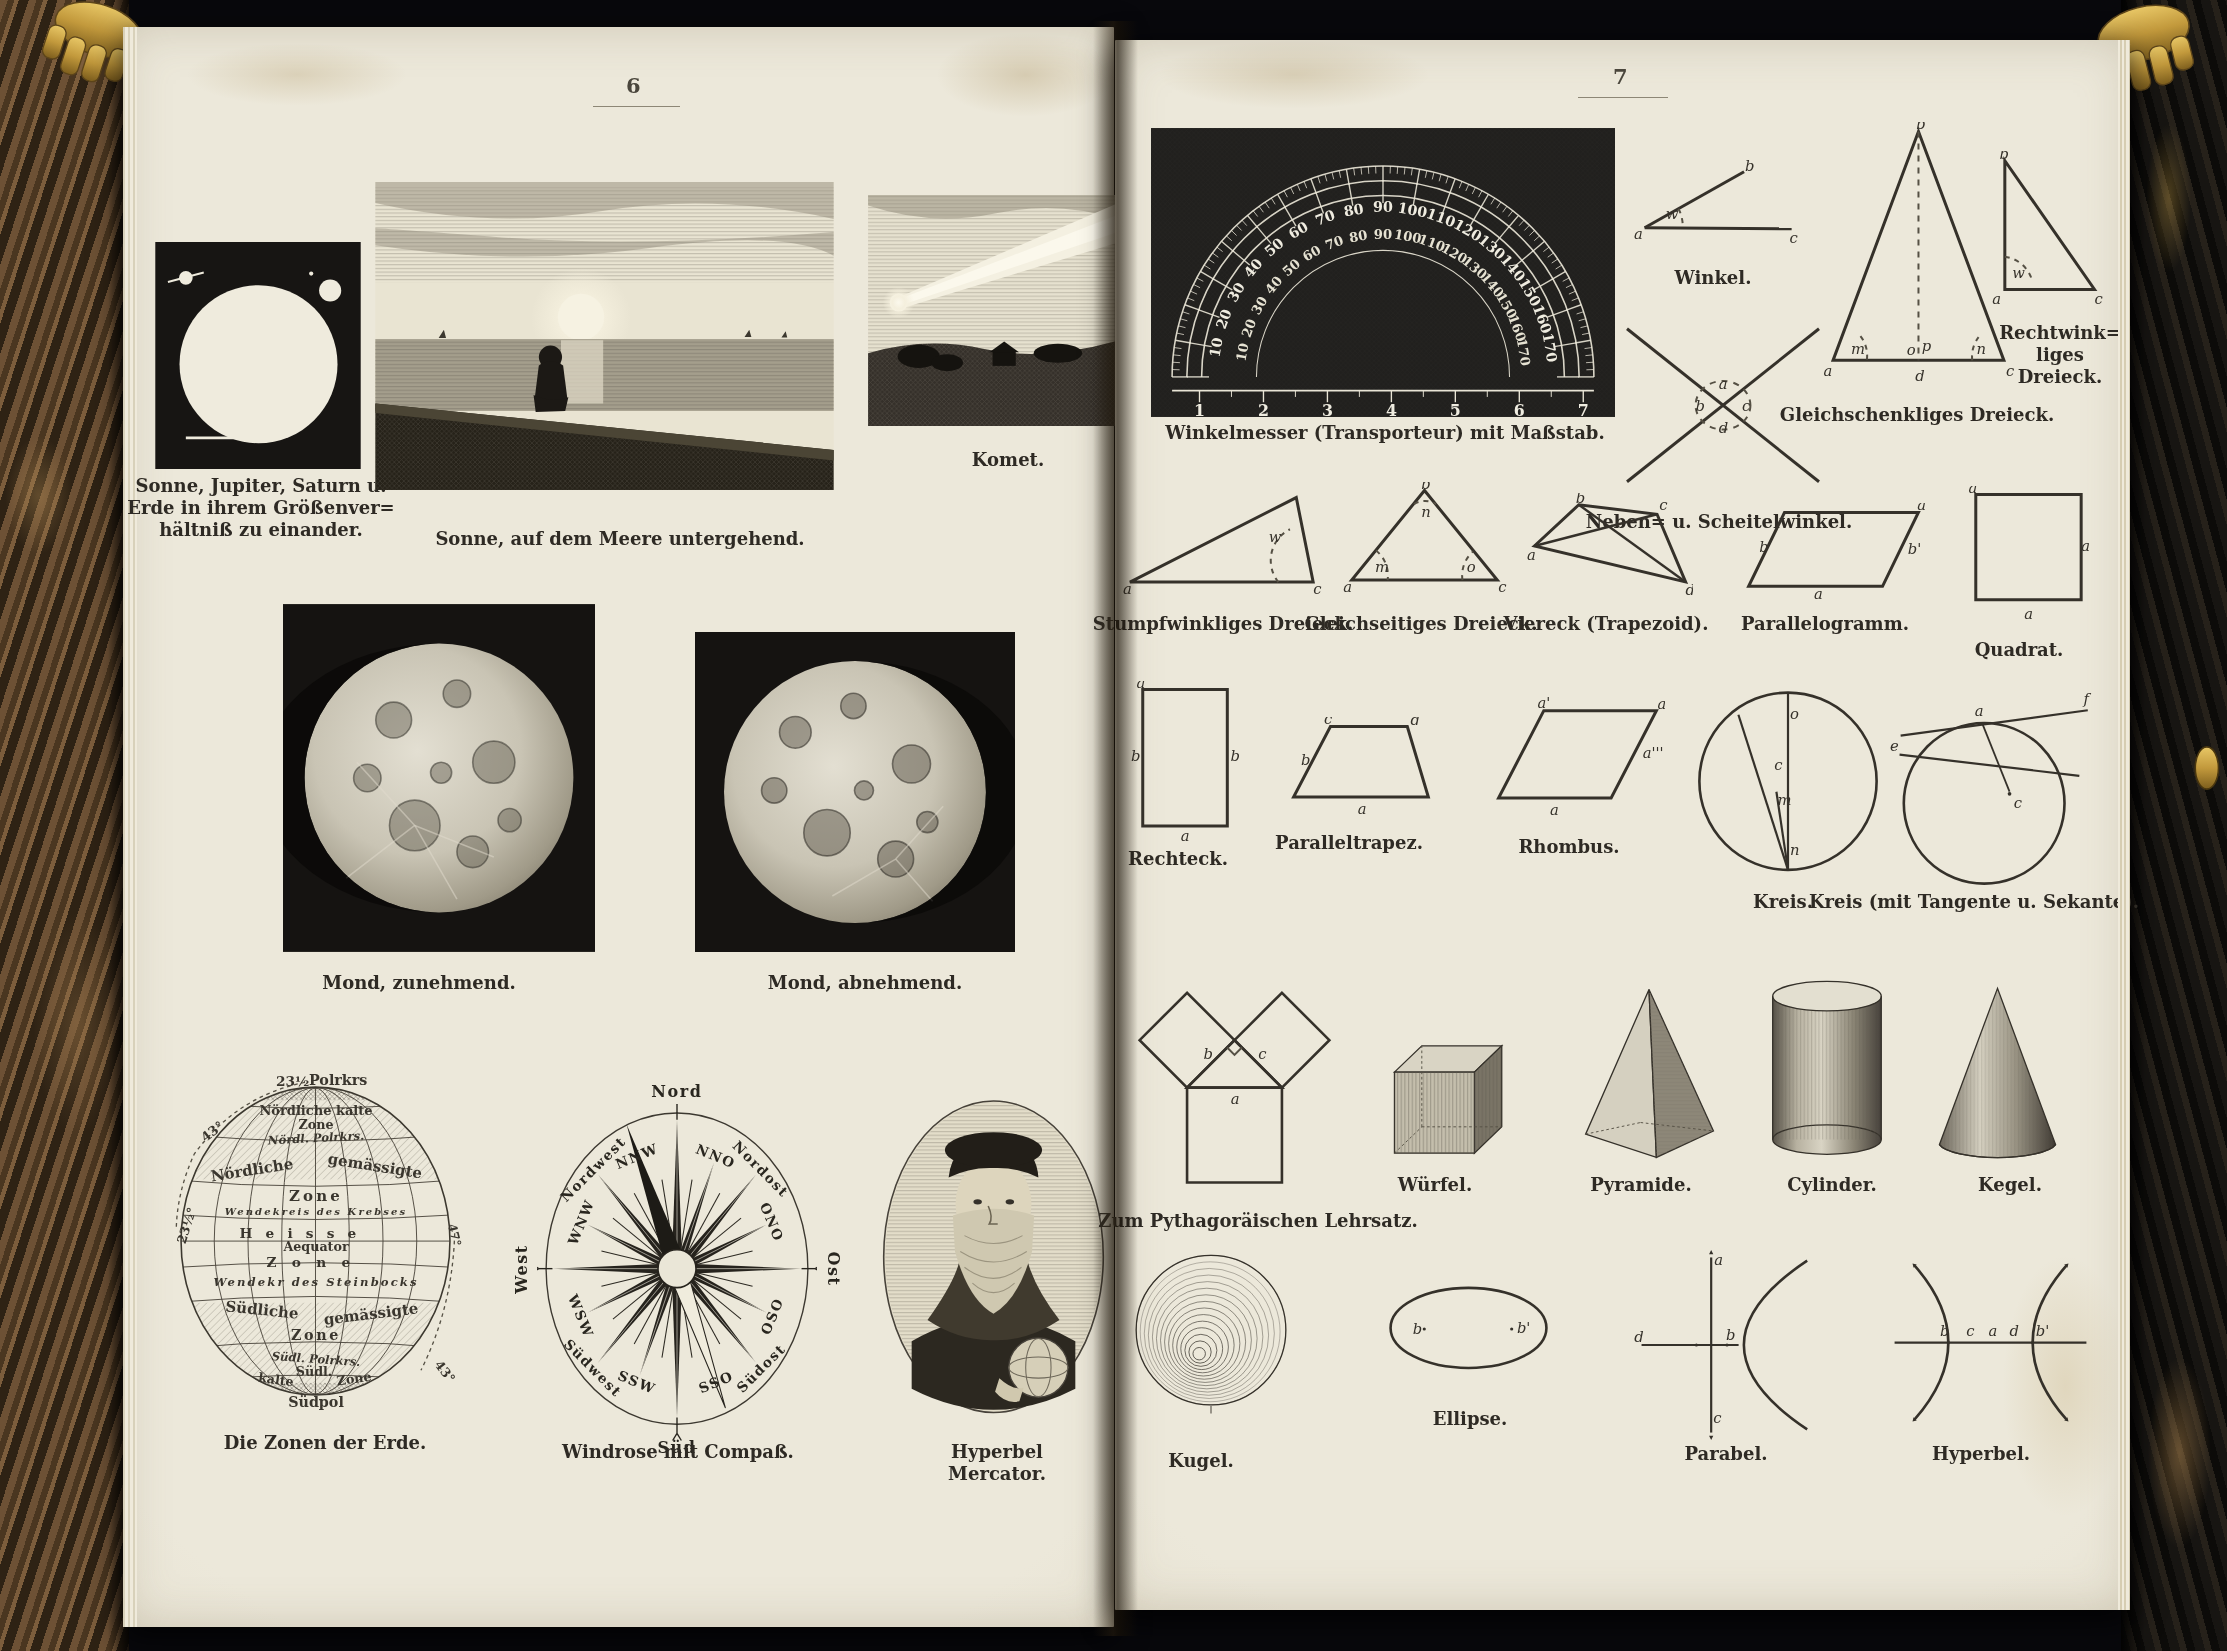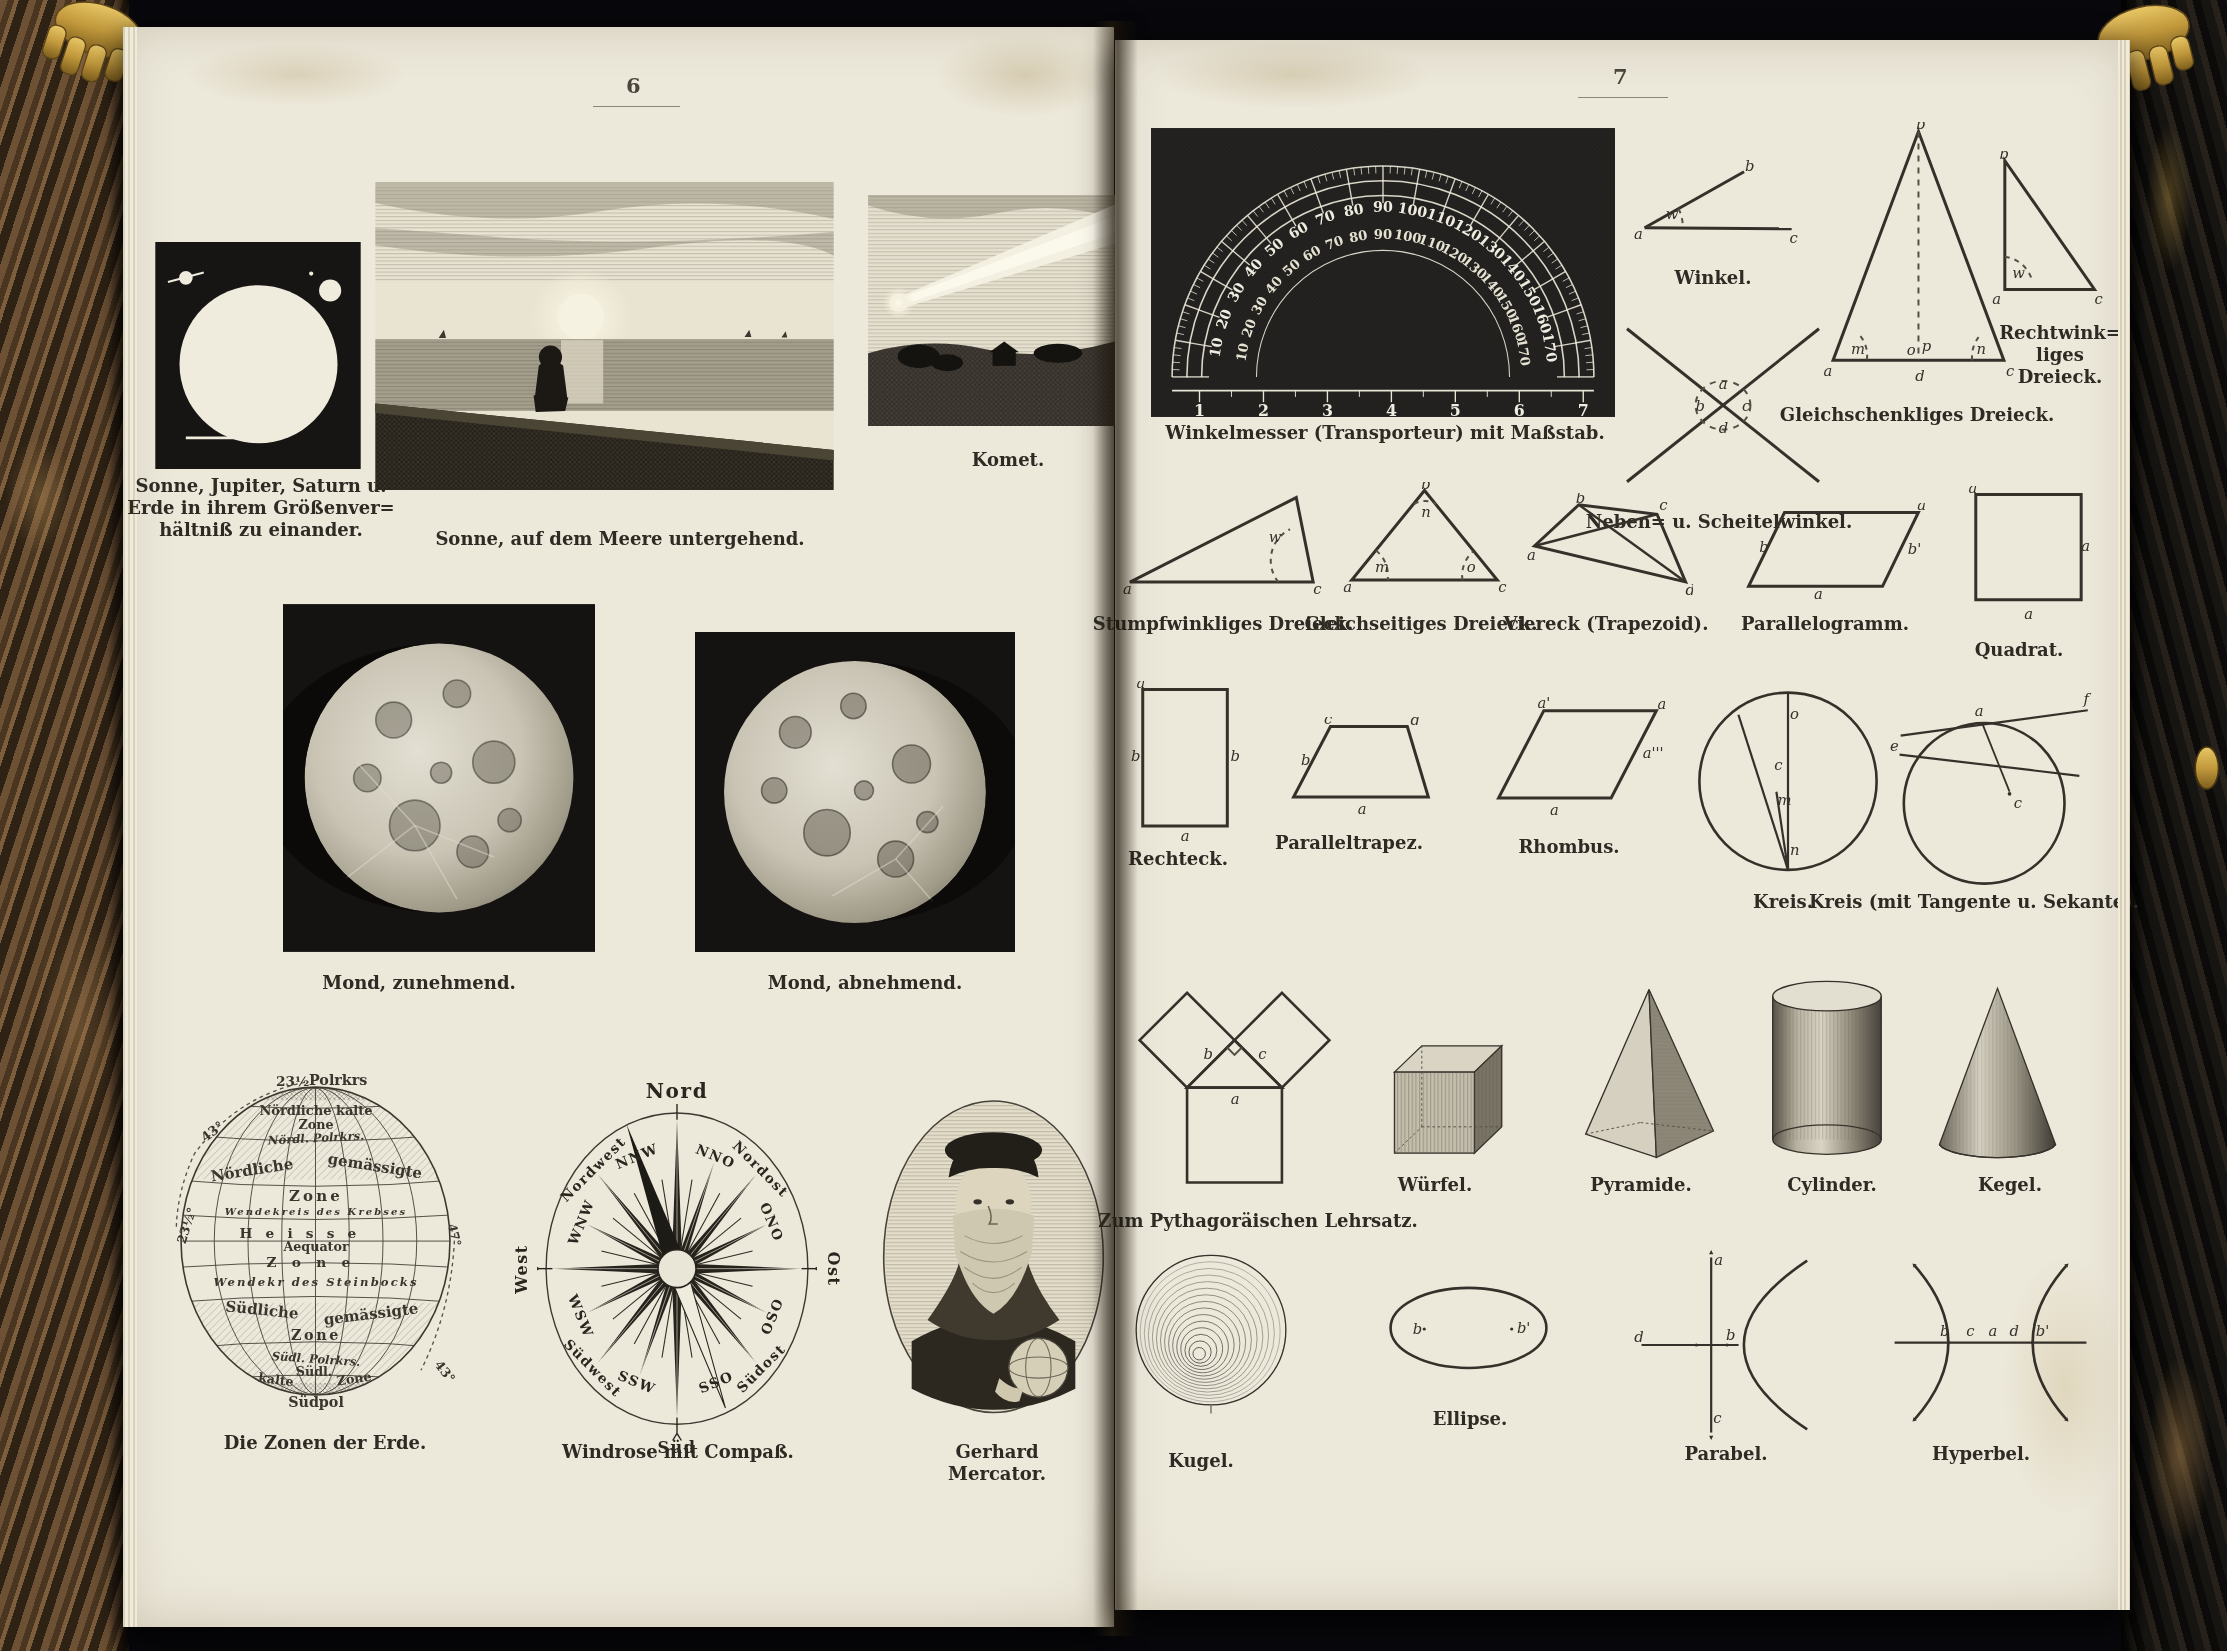--- a/index.html
+++ b/index.html
@@ -371,21 +371,21 @@
           <line x1="240.9583694396574" y1="287.9583694396574" x2="115.09336238845188" y2="133.80909114099006" stroke="#efebdd" stroke-width="1.4" opacity="0.8"></line>
           <line x1="248.33289300941192" y1="287.0559116309236" x2="183.88674597913808" y2="168.9872266839622" stroke="#2c2922" stroke-width="2"></line>
           <polygon points="194.58624844482353,110.59426191253948 258.455920027166,277.9093118680606 245.52160657200795,283.26687992117184" fill="#26231d"></polygon>
           <line x1="251.98876329958696" y1="280.58809589461623" x2="194.58624844482353" y2="110.59426191253948" stroke="#efebdd" stroke-width="1.4" opacity="0.8"></line>
           <line x1="259.14729033951613" y1="282.5764415879031" x2="236.5168129856452" y2="143.30493177064437" stroke="#2c2922" stroke-width="2"></line>
           <polygon points="169.3291419087276,38.531658376659095 283.47759065022575,304.3463313526982 246.52240934977425,319.6536686473018" fill="#1d1b16"></polygon>
           <polygon points="356.8440237676216,576.229546298228 248.37016841479684,318.8883017825716 281.62983158520314,305.1116982174284" fill="#f0ecdd" stroke="#26231d" stroke-width="2"></polygon>
           <circle cx="265" cy="312" r="36" fill="#eae6d7" stroke="#26231d" stroke-width="3"></circle>
         </svg>
       <div id="windrose-labels" style="position:absolute;left:0;top:0;width:280px;height:343px">
-          <div class="wr-label" style="left: 140px; top: -13.7px; font-size: 20px; transform: translate(-50%, -50%) rotate(0deg);">Nord</div>
+          <div class="wr-label" style="left: 140px; top: -13.7px; font-size: 16px; transform: translate(-50%, -50%) rotate(0deg);">Nord</div>
           <div class="wr-label" style="left: 179px; top: 52px; font-size: 13.7px; transform: translate(-50%, -50%) rotate(22.5deg);">NNO</div>
           <div class="wr-label" style="left: 224px; top: 65px; font-size: 13.7px; transform: translate(-50%, -50%) rotate(45deg);">Nordost</div>
           <div class="wr-label" style="left: 235px; top: 118px; font-size: 13.7px; transform: translate(-50%, -50%) rotate(67.5deg);">ONO</div>
           <div class="wr-label" style="left: 296px; top: 165px; font-size: 16px; transform: translate(-50%, -50%) rotate(90deg);">Ost</div>
           <div class="wr-label" style="left: 235px; top: 212px; font-size: 13.7px; transform: translate(-50%, -50%) rotate(-67.5deg);">OSO</div>
           <div class="wr-label" style="left: 224px; top: 264px; font-size: 13.7px; transform: translate(-50%, -50%) rotate(-45deg);">Südost</div>
           <div class="wr-label" style="left: 179px; top: 278px; font-size: 13.7px; transform: translate(-50%, -50%) rotate(-22.5deg);">SSO</div>
           <div class="wr-label" style="left: 140px; top: 343px; font-size: 16px; transform: translate(-50%, -50%) rotate(0deg);">Süd</div>
           <div class="wr-label" style="left: 100px; top: 278px; font-size: 13.7px; transform: translate(-50%, -50%) rotate(22.5deg);">SSW</div>
           <div class="wr-label" style="left: 56px; top: 264px; font-size: 13.7px; transform: translate(-50%, -50%) rotate(45deg);">Südwest</div>
@@ -420,21 +420,21 @@
           <ellipse cx="246" cy="206" rx="8" ry="5"></ellipse>
       </g>
       <path d="M205,214 q10,22 2,34 l16,0" fill="none" stroke="#6b6452" stroke-width="3"></path>
       <circle cx="300" cy="520" r="56" fill="#d6cfb8" stroke="#47423a" stroke-width="2.5"></circle>
       <g stroke="#6e685a" stroke-width="2" fill="none">
         <ellipse cx="300" cy="520" rx="56" ry="20"></ellipse>
           <ellipse cx="300" cy="520" rx="24" ry="55"></ellipse>
       </g>
       <path d="M226,540 q26,24 46,18 l-8,26 q-26,6 -46,-18 Z" fill="#d0c8ae"></path>
     </svg>
-    <div class="cap" style="left:874px;top:1414px">Gerhard Mercator.</div>
+    <div class="cap" style="left:874px;top:1414px">Hyperbel Mercator.</div>
 
   </div>
 
   <div class="page page-right">
     <div class="stain" style="left:42px;top:0px;width:274px;height:69px;background:radial-gradient(ellipse,rgba(150,120,60,.22),transparent 70%)"></div>
     <div class="stain" style="left:887px;top:1214px;width:127px;height:264px;background:radial-gradient(ellipse,rgba(170,135,60,.18),transparent 70%)"></div>
 
     <div class="pagenum" style="left:498px;top:24px">7</div>
     <div class="pagenum-rule" style="left:463px;top:57px;width:90px"></div>
 

